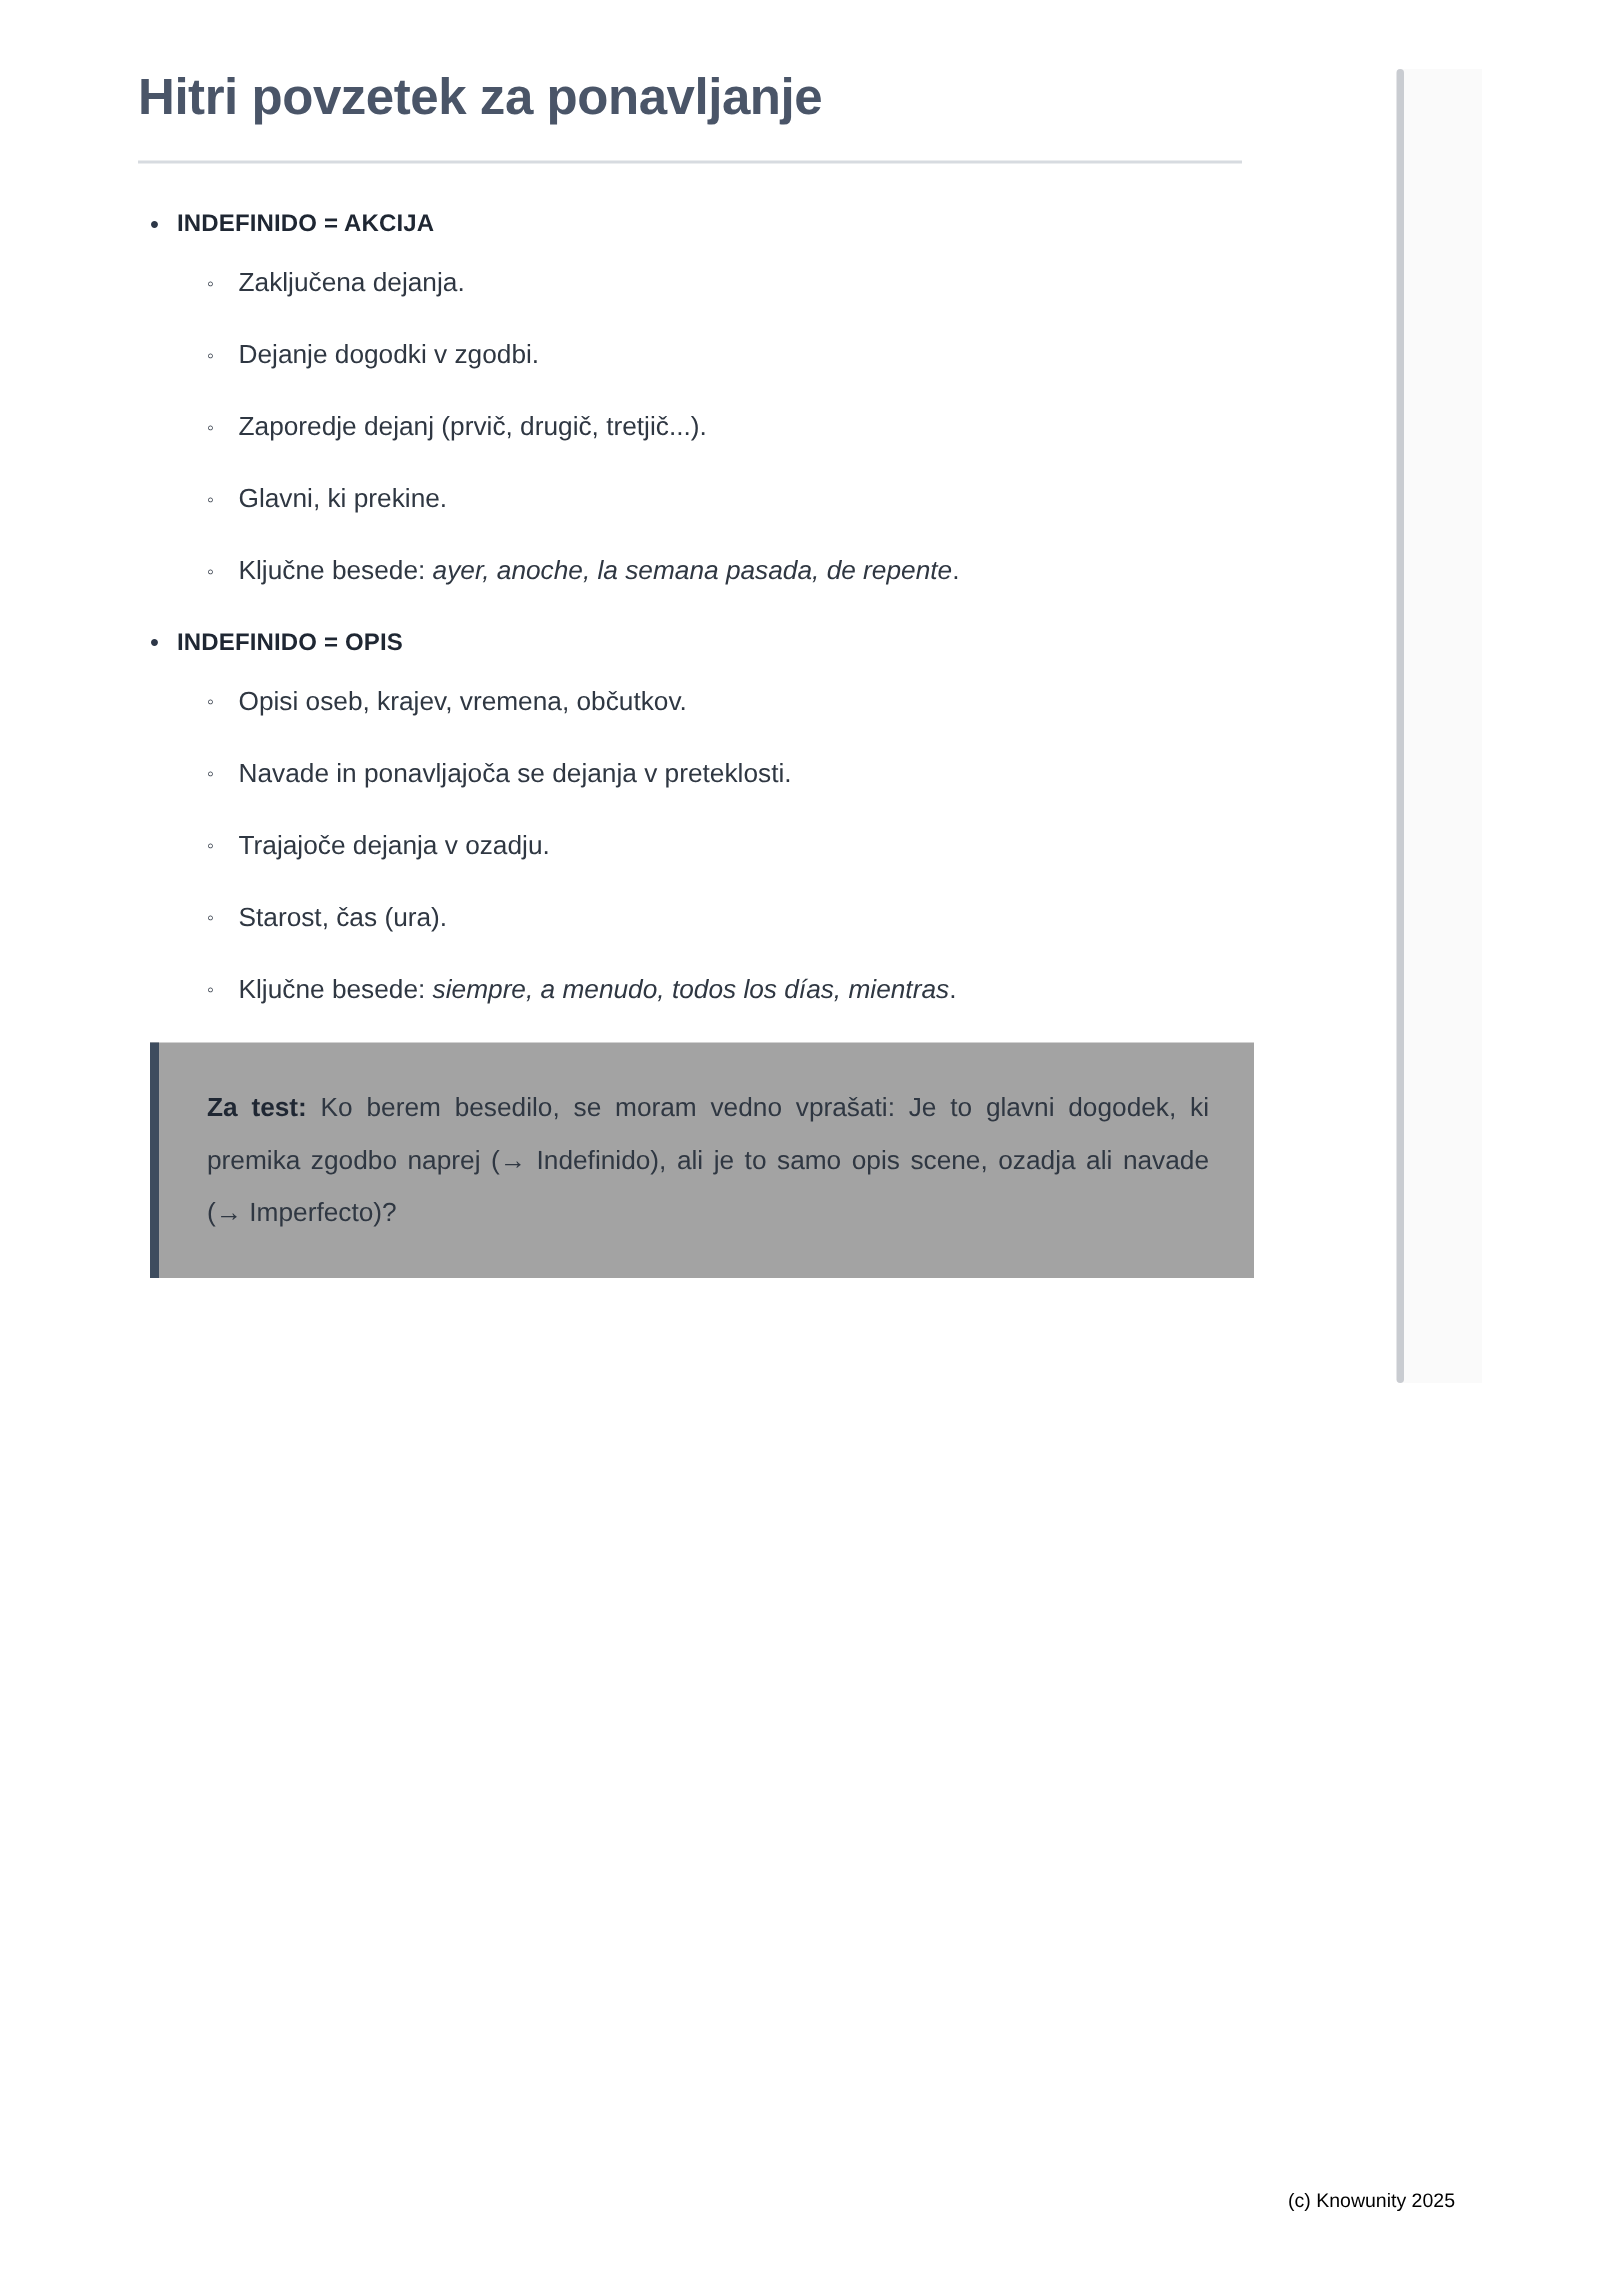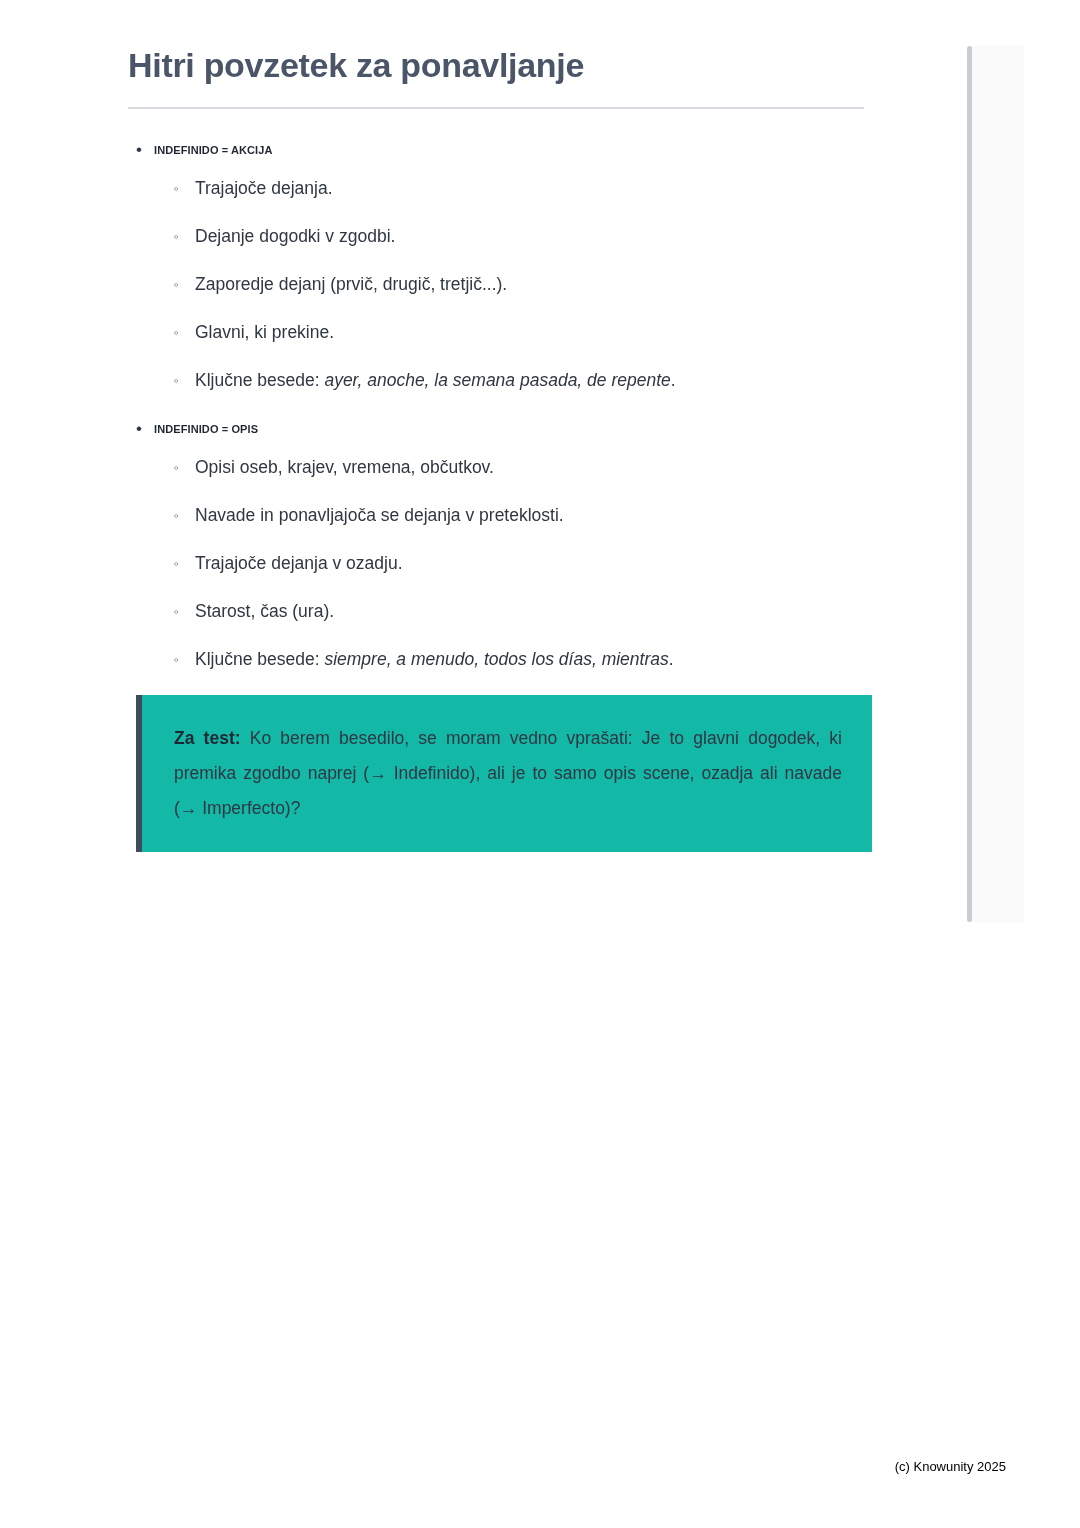--- a/index.html
+++ b/index.html
@@ -12,21 +12,20 @@
     min-height: 1528px;
     font-family: "Liberation Sans", sans-serif;
     color: #2d3748;
     position: relative;
   }
   .page {
     position: relative;
     width: 1036px;
     min-height: 1528px;
     box-sizing: border-box;
-    margin-left: 36px;
   }
   .content {
     padding: 46px 92px 0 92px;
     width: 1080px;
     box-sizing: border-box;
   }
   .doc-title {
     font-size: 34px;
     font-weight: bold;
     color: #4a5568;
@@ -57,21 +56,21 @@
   }
   .bullet-disc {
     width: 18px;
     flex: 0 0 18px;
     font-size: 17px;
     line-height: 26px;
     color: #2d3748;
     text-align: left;
   }
   .l1text {
-    font-size: 11px;
+    font-size: 16px;
     font-weight: bold;
     line-height: 26px;
     color: #1f2733;
     letter-spacing: 0.1px;
   }
   ul.level2 {
     list-style: none;
     margin: 12px 0 22px 0;
     padding: 0 0 0 46px;
   }
@@ -92,21 +91,21 @@
     line-height: 27px;
     color: #2f3742;
   }
   .l2text em {
     font-style: italic;
   }
   .callout {
     margin: 16px 0 0 8px;
     width: 736px;
     box-sizing: border-box;
-    background: #14b8a6;
+    background: #a3a3a3;
     border-left: 6px solid #3e4c5e;
     padding: 26px 30px 26px 32px;
   }
   .callout p {
     margin: 0;
     font-size: 17.5px;
     line-height: 35px;
     color: #2f3742;
     text-align: justify;
   }
@@ -155,21 +154,21 @@
     <ul class="level1">
 
       <li class="l1item">
         <div class="l1row">
           <span class="bullet-disc">•</span>
           <span class="l1text">INDEFINIDO = AKCIJA</span>
         </div>
         <ul class="level2">
           <li>
             <span class="bullet-circle">◦</span>
-            <span class="l2text">Trajajoče dejanja.</span>
+            <span class="l2text">Zaključena dejanja.</span>
           </li>
           <li>
             <span class="bullet-circle">◦</span>
             <span class="l2text">Dejanje dogodki v zgodbi.</span>
           </li>
           <li>
             <span class="bullet-circle">◦</span>
             <span class="l2text">Zaporedje dejanj (prvič, drugič, tretjič...).</span>
           </li>
           <li>

